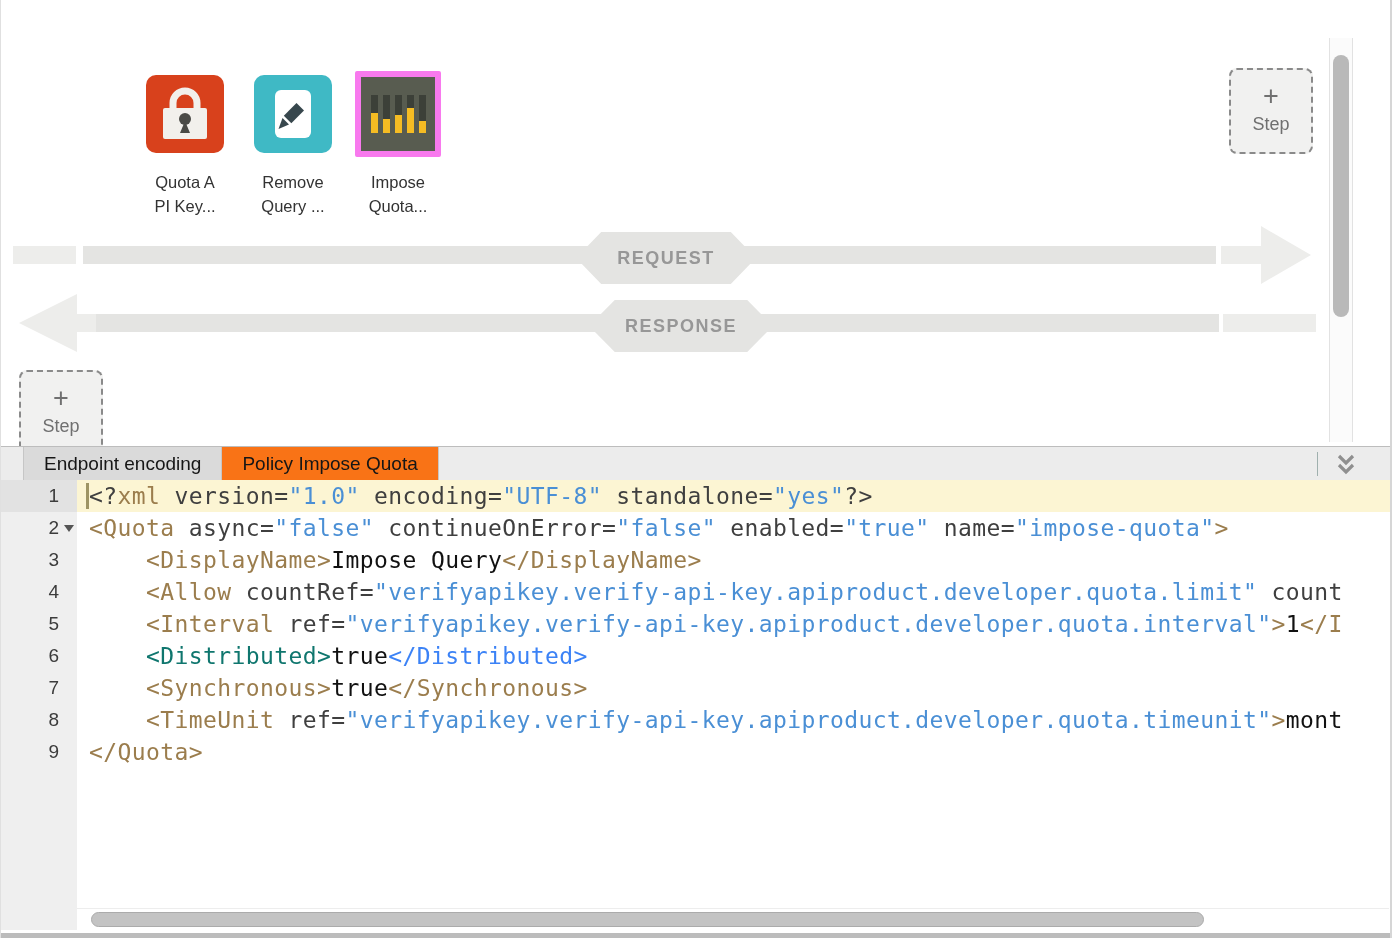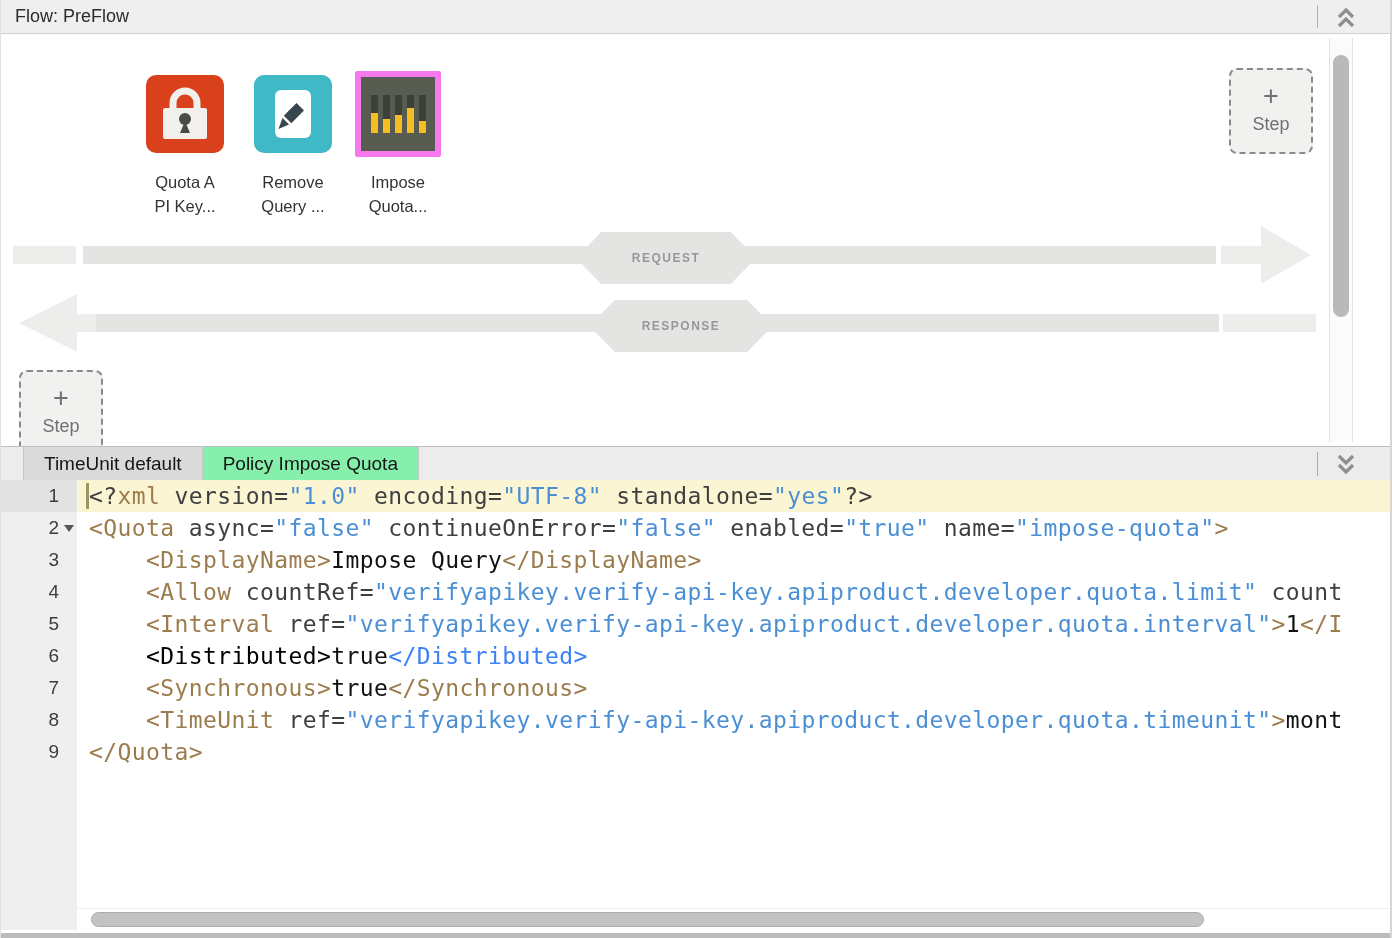--- a/index.html
+++ b/index.html
@@ -34,33 +34,33 @@
 
   .step-btn{position:absolute;width:84px;height:86px;border:2px dashed #8a8a8a;border-radius:8px;background:#f1f1f0;text-align:center;color:#6f6f6f;cursor:pointer;}
   .step-top{left:1228px;top:34px;}
   .step-bottom{left:18px;top:336px;}
   .step-plus{font-size:27px;line-height:30px;margin-top:11px;color:#707070;}
   .step-label{font-size:18px;margin-top:3px;color:#707070;}
 
   .bar{position:absolute;height:18px;background:var(--bar);}
   .bar.light{background:var(--bar-light);}
   .badge{position:absolute;height:52px;background:var(--bar);clip-path:polygon(0 50%,14% 0,86% 0,100% 50%,86% 100%,14% 100%);
-         display:flex;align-items:center;justify-content:center;font-size:12px;font-weight:700;letter-spacing:1.5px;color:var(--bar-text);}
+         display:flex;align-items:center;justify-content:center;font-size:18px;font-weight:700;letter-spacing:1.5px;color:var(--bar-text);}
   .arrowhead-right{position:absolute;width:50px;height:58px;background:var(--bar-light);clip-path:polygon(0 0,100% 50%,0 100%);}
   .arrowhead-left{position:absolute;width:58px;height:58px;background:var(--bar-light);clip-path:polygon(100% 0,0 50%,100% 100%);}
 
   .vtrack{position:absolute;left:1328px;top:4px;width:24px;height:404px;background:#fbfbfb;border-left:1px solid #e2e2e2;border-right:1px solid #e2e2e2;}
   .vthumb{position:absolute;left:3px;top:17px;width:16px;height:262px;border-radius:8px;background:#b9b9b9;}
 
   
   .tabbar{position:absolute;left:0;top:446px;width:100%;height:34px;background:#ececec;border-top:1px solid #bdbdbd;display:flex;align-items:stretch;z-index:10;}
   .tabs{display:flex;margin-left:22px;}
   .tab{display:flex;align-items:center;padding:0 20px;font-size:19px;color:#161616;background:#dadada;border-right:1px solid #c6c6c6;cursor:pointer;white-space:nowrap;}
   .tab:first-child{border-left:1px solid #c6c6c6;}
-  .tab.active{background:#86efac;}
+  .tab.active{background:#f97316;}
   .tab-sep{position:absolute;right:74px;top:5px;width:1px;height:24px;background:#9fb0ae;}
   .tab-collapse{position:absolute;right:32px;top:4px;width:28px;height:26px;display:flex;align-items:center;justify-content:center;cursor:pointer;}
 
   
   .editor{position:absolute;left:0;top:480px;width:100%;height:458px;background:#fff;}
   .gutter-col{position:absolute;left:0;top:0;width:76px;height:450px;background:var(--gutter);}
   .rows{position:absolute;left:0;top:0;right:0;}
   .code-row{position:relative;height:32px;white-space:pre;}
   .gcell{position:absolute;left:0;top:0;width:76px;height:32px;text-align:right;padding-right:18px;
          font-size:19px;color:#3c3c3c;line-height:32px;background:var(--gutter);}
@@ -76,30 +76,20 @@
   .bottom-edge{position:absolute;left:0;bottom:0;width:100%;height:8px;background:#fff;border-bottom:5px solid #bcbcbc;}
 
   .chev{display:block;}
 </style>
 </head>
 <body>
 
 <div class="window">
   <div class="right-edge"></div>
 
-  <div class="flow-header">
-    <div class="flow-title">Flow: PreFlow</div>
-    <div class="hdr-sep"></div>
-    <div class="collapse-btn">
-      <svg class="chev" width="22" height="24" viewBox="0 0 22 24">
-        <polyline points="4,11 11,4 18,11" fill="none" stroke="#8f8f8f" stroke-width="3.2"></polyline>
-        <polyline points="4,20 11,13 18,20" fill="none" stroke="#8f8f8f" stroke-width="3.2"></polyline>
-      </svg>
-    </div>
-  </div>
 
   <div class="flow-canvas">
 
     <div class="policy p1">
       <div class="icon-box">
         <div class="icon-sq red">
           <svg width="78" height="78" viewBox="0 0 78 78">
             <path d="M27 36 v-8 a12 12 0 0 1 24 0 v8" fill="none" stroke="#f2f0ec" stroke-width="7"></path>
             <rect x="17" y="33" width="44" height="31" rx="2" fill="#f2f0ec"></rect>
             <circle cx="39" cy="44" r="6" fill="#4a4a46"></circle>
@@ -179,21 +169,21 @@
     </div>
 
     <div class="vtrack">
       <div class="vthumb"></div>
     </div>
   </div>
 
   <div class="tabbar">
     <div class="tabs">
       <div class="tab">
-        <span>TimeUnit default</span>
+        <span>Endpoint encoding</span>
       </div>
       <div class="tab active">
         <span>Policy Impose Quota</span>
       </div>
     </div>
     <div class="tab-sep"></div>
     <div class="tab-collapse">
       <svg class="chev" width="22" height="24" viewBox="0 0 22 24">
         <polyline points="4,4 11,11 18,4" fill="none" stroke="#8f8f8f" stroke-width="3.2"></polyline>
         <polyline points="4,13 11,20 18,13" fill="none" stroke="#8f8f8f" stroke-width="3.2"></polyline>
@@ -202,21 +192,21 @@
   </div>
 
   <div class="editor">
     <div class="gutter-col"></div>
     <div class="rows">
         <div class="code-row active"><div class="gcell"><span>1</span></div><div class="ccell"><span class="caret"></span><span style="color: rgb(63, 63, 63);">&lt;?</span><span style="color: rgb(155, 125, 77);">xml</span><span style="color: rgb(63, 63, 63);"> version=</span><span style="color: rgb(74, 143, 213);">"1.0"</span><span style="color: rgb(63, 63, 63);"> encoding=</span><span style="color: rgb(74, 143, 213);">"UTF-8"</span><span style="color: rgb(63, 63, 63);"> standalone=</span><span style="color: rgb(74, 143, 213);">"yes"</span><span style="color: rgb(63, 63, 63);">?&gt;</span></div></div>
         <div class="code-row"><div class="gcell"><span>2</span><span class="fold"></span></div><div class="ccell"><span style="color: rgb(155, 125, 77);">&lt;Quota</span><span style="color: rgb(63, 63, 63);"> async=</span><span style="color: rgb(74, 143, 213);">"false"</span><span style="color: rgb(63, 63, 63);"> continueOnError=</span><span style="color: rgb(74, 143, 213);">"false"</span><span style="color: rgb(63, 63, 63);"> enabled=</span><span style="color: rgb(74, 143, 213);">"true"</span><span style="color: rgb(63, 63, 63);"> name=</span><span style="color: rgb(74, 143, 213);">"impose-quota"</span><span style="color: rgb(155, 125, 77);">&gt;</span></div></div>
         <div class="code-row"><div class="gcell"><span>3</span></div><div class="ccell"><span style="color: rgb(17, 17, 17);">    </span><span style="color: rgb(155, 125, 77);">&lt;DisplayName&gt;</span><span style="color: rgb(17, 17, 17);">Impose Query</span><span style="color: rgb(155, 125, 77);">&lt;/DisplayName&gt;</span></div></div>
         <div class="code-row"><div class="gcell"><span>4</span></div><div class="ccell"><span style="color: rgb(17, 17, 17);">    </span><span style="color: rgb(155, 125, 77);">&lt;Allow</span><span style="color: rgb(63, 63, 63);"> countRef=</span><span style="color: rgb(74, 143, 213);">"verifyapikey.verify-api-key.apiproduct.developer.quota.limit"</span><span style="color: rgb(63, 63, 63);"> count</span></div></div>
         <div class="code-row"><div class="gcell"><span>5</span></div><div class="ccell"><span style="color: rgb(17, 17, 17);">    </span><span style="color: rgb(155, 125, 77);">&lt;Interval</span><span style="color: rgb(63, 63, 63);"> ref=</span><span style="color: rgb(74, 143, 213);">"verifyapikey.verify-api-key.apiproduct.developer.quota.interval"</span><span style="color: rgb(155, 125, 77);">&gt;</span><span style="color: rgb(17, 17, 17);">1</span><span style="color: rgb(155, 125, 77);">&lt;/I</span></div></div>
-        <div class="code-row"><div class="gcell"><span>6</span></div><div class="ccell"><span style="color: rgb(17, 17, 17);">    </span><span style="color: #000000;">&lt;Distributed&gt;</span><span style="color: rgb(17, 17, 17);">true</span><span style="color: #3b82f6;">&lt;/Distributed&gt;</span></div></div>
+        <div class="code-row"><div class="gcell"><span>6</span></div><div class="ccell"><span style="color: rgb(17, 17, 17);">    </span><span style="color: #0f766e;">&lt;Distributed&gt;</span><span style="color: rgb(17, 17, 17);">true</span><span style="color: #3b82f6;">&lt;/Distributed&gt;</span></div></div>
         <div class="code-row"><div class="gcell"><span>7</span></div><div class="ccell"><span style="color: rgb(17, 17, 17);">    </span><span style="color: rgb(155, 125, 77);">&lt;Synchronous&gt;</span><span style="color: rgb(17, 17, 17);">true</span><span style="color: rgb(155, 125, 77);">&lt;/Synchronous&gt;</span></div></div>
         <div class="code-row"><div class="gcell"><span>8</span></div><div class="ccell"><span style="color: rgb(17, 17, 17);">    </span><span style="color: rgb(155, 125, 77);">&lt;TimeUnit</span><span style="color: rgb(63, 63, 63);"> ref=</span><span style="color: rgb(74, 143, 213);">"verifyapikey.verify-api-key.apiproduct.developer.quota.timeunit"</span><span style="color: rgb(155, 125, 77);">&gt;</span><span style="color: rgb(17, 17, 17);">mont</span></div></div>
         <div class="code-row"><div class="gcell"><span>9</span></div><div class="ccell"><span style="color: rgb(155, 125, 77);">&lt;/Quota&gt;</span></div></div>
       </div>
     <div class="htrack">
       <div class="hthumb"></div>
     </div>
     <div class="bottom-edge"></div>
   </div>
 </div>

